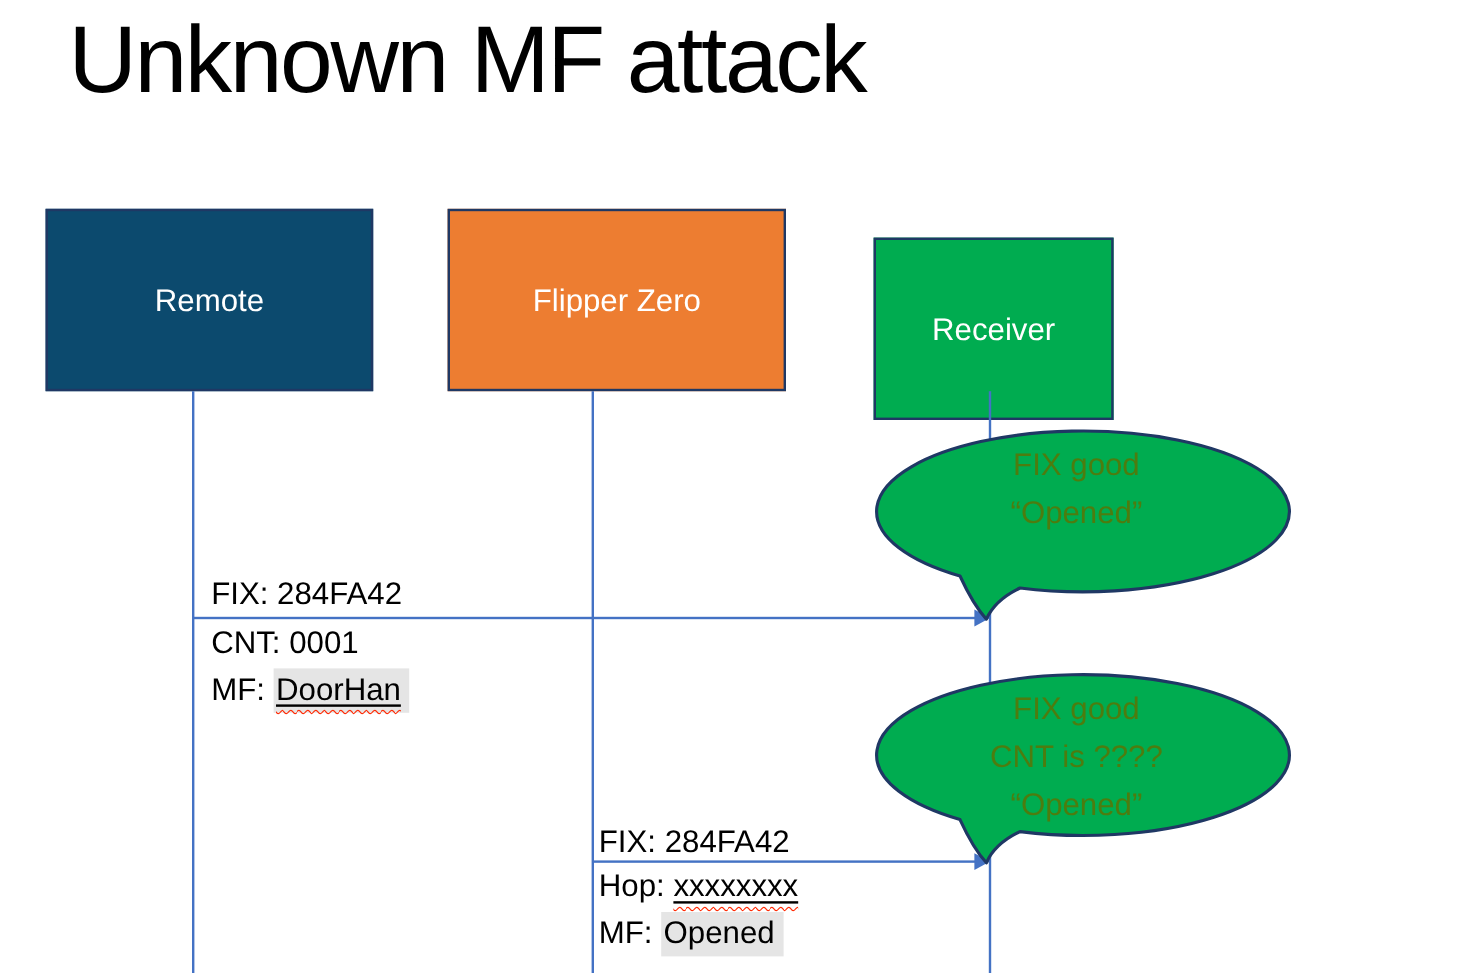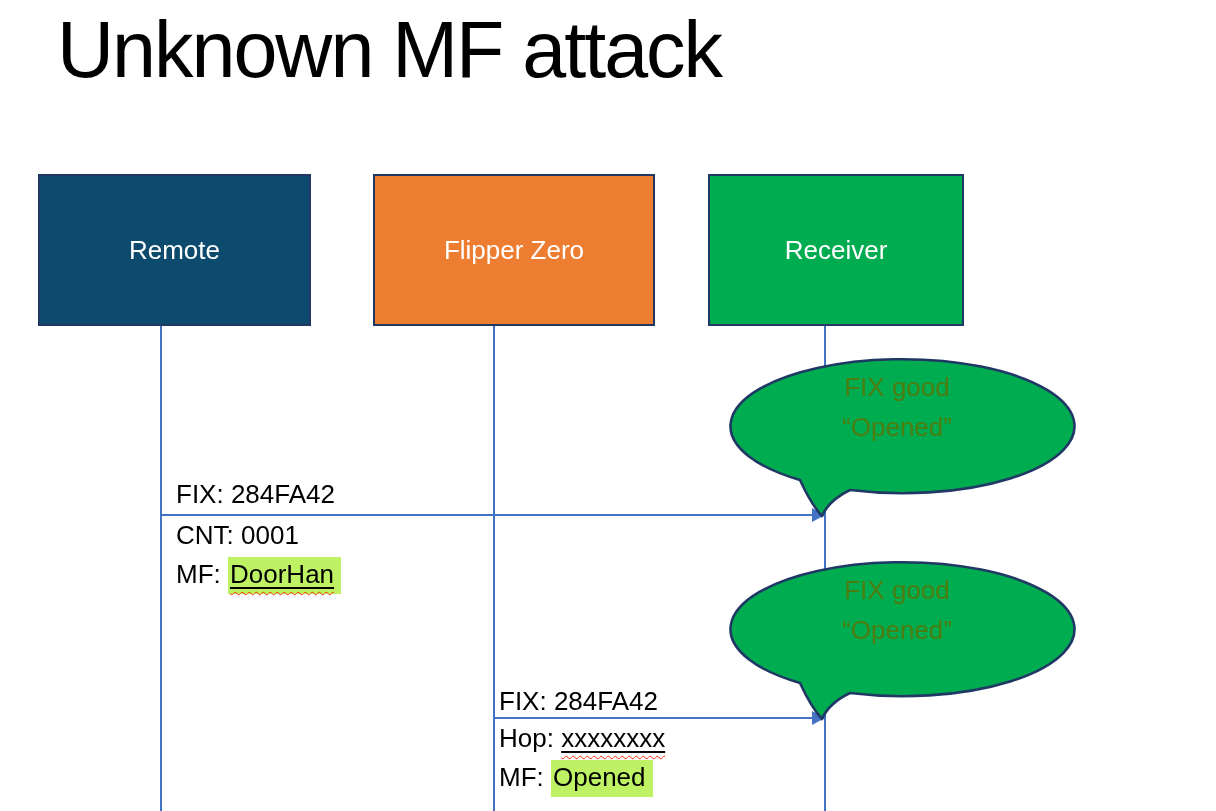--- a/index.html
+++ b/index.html
@@ -11,21 +11,21 @@
     position:absolute;left:57px;top:4px;margin:0;
     font-size:79px;font-weight:300;letter-spacing:-2px;color:#000;white-space:nowrap;
   }
   .actor{
     position:absolute;top:174px;height:152px;box-sizing:border-box;
     border:2.5px solid #1F3864;display:flex;align-items:center;justify-content:center;
     color:#fff;font-size:26px;
   }
   #actor-remote{left:38px;width:273px;background:#0c4a6e;}
   #actor-flipper{left:373px;width:282px;background:#ED7D31;}
-  #actor-receiver{left:708px;width:256px;background:#00AC50;}
+  #actor-receiver{left:728px;width:200px;background:#00AC50;margin-top:24px;}
   .lifeline{position:absolute;top:326px;width:2px;height:485px;background:#4472C4;}
   #lifeline-remote{left:160px;}
   #lifeline-flipper{left:493px;}
   #lifeline-receiver{left:824px;}
   .arrow-line{position:absolute;height:2px;background:#4472C4;}
   #arrow1-line{left:161px;top:514px;width:652px;}
   #arrow2-line{left:494px;top:717px;width:319px;}
   .arrow-head{
     position:absolute;width:0;height:0;
     border-top:7px solid transparent;border-bottom:7px solid transparent;
@@ -33,21 +33,21 @@
   }
   #arrow1-head{left:812px;top:508px;}
   #arrow2-head{left:812px;top:711px;}
   .msg{position:absolute;font-size:26px;line-height:34px;white-space:nowrap;color:#000;}
   #m1-fix{left:176px;top:477px;}
   #m1-cnt{left:176px;top:518px;}
   #m1-mf {left:176px;top:557px;}
   #m2-fix{left:499px;top:684px;}
   #m2-hop{left:499px;top:721px;}
   #m2-mf {left:499px;top:760px;}
-  .hl{background:#bef264;padding:2px 7px 5px 2px;}
+  .hl{background:#e5e5e5;padding:2px 7px 5px 2px;}
   .wavy{
     text-decoration-line:underline;text-decoration-style:wavy;
     text-decoration-color:#FF2B06;text-decoration-thickness:1px;text-underline-offset:8px;
   }
   .solid{
     text-decoration-line:underline;text-decoration-style:solid;
     text-decoration-color:#000;text-decoration-thickness:2px;text-underline-offset:4px;
   }
   .bubble-svg{position:absolute;width:370px;height:172px;}
   #bubble1-svg{left:715px;top:352px;}
@@ -99,16 +99,17 @@
   <div class="bubble-text" id="bubble1-text">
     <div>FIX good</div>
     <div>“Opened”</div>
   </div>
 
   <svg class="bubble-svg" id="bubble2-svg" viewBox="0 0 370 172">
     <path d="M 85 128 Q 96 152 107 164 Q 114 148 135 138 A 172 67 0 1 0 85 128 Z" fill="#00AC50" stroke="#1F3864" stroke-width="2.6" stroke-linejoin="round"></path>
   </svg>
   <div class="bubble-text" id="bubble2-text">
     <div>FIX good</div>
+    <div>CNT is ????</div>
     <div>“Opened”</div>
   </div>
 
 </div>
 
 </body></html>

